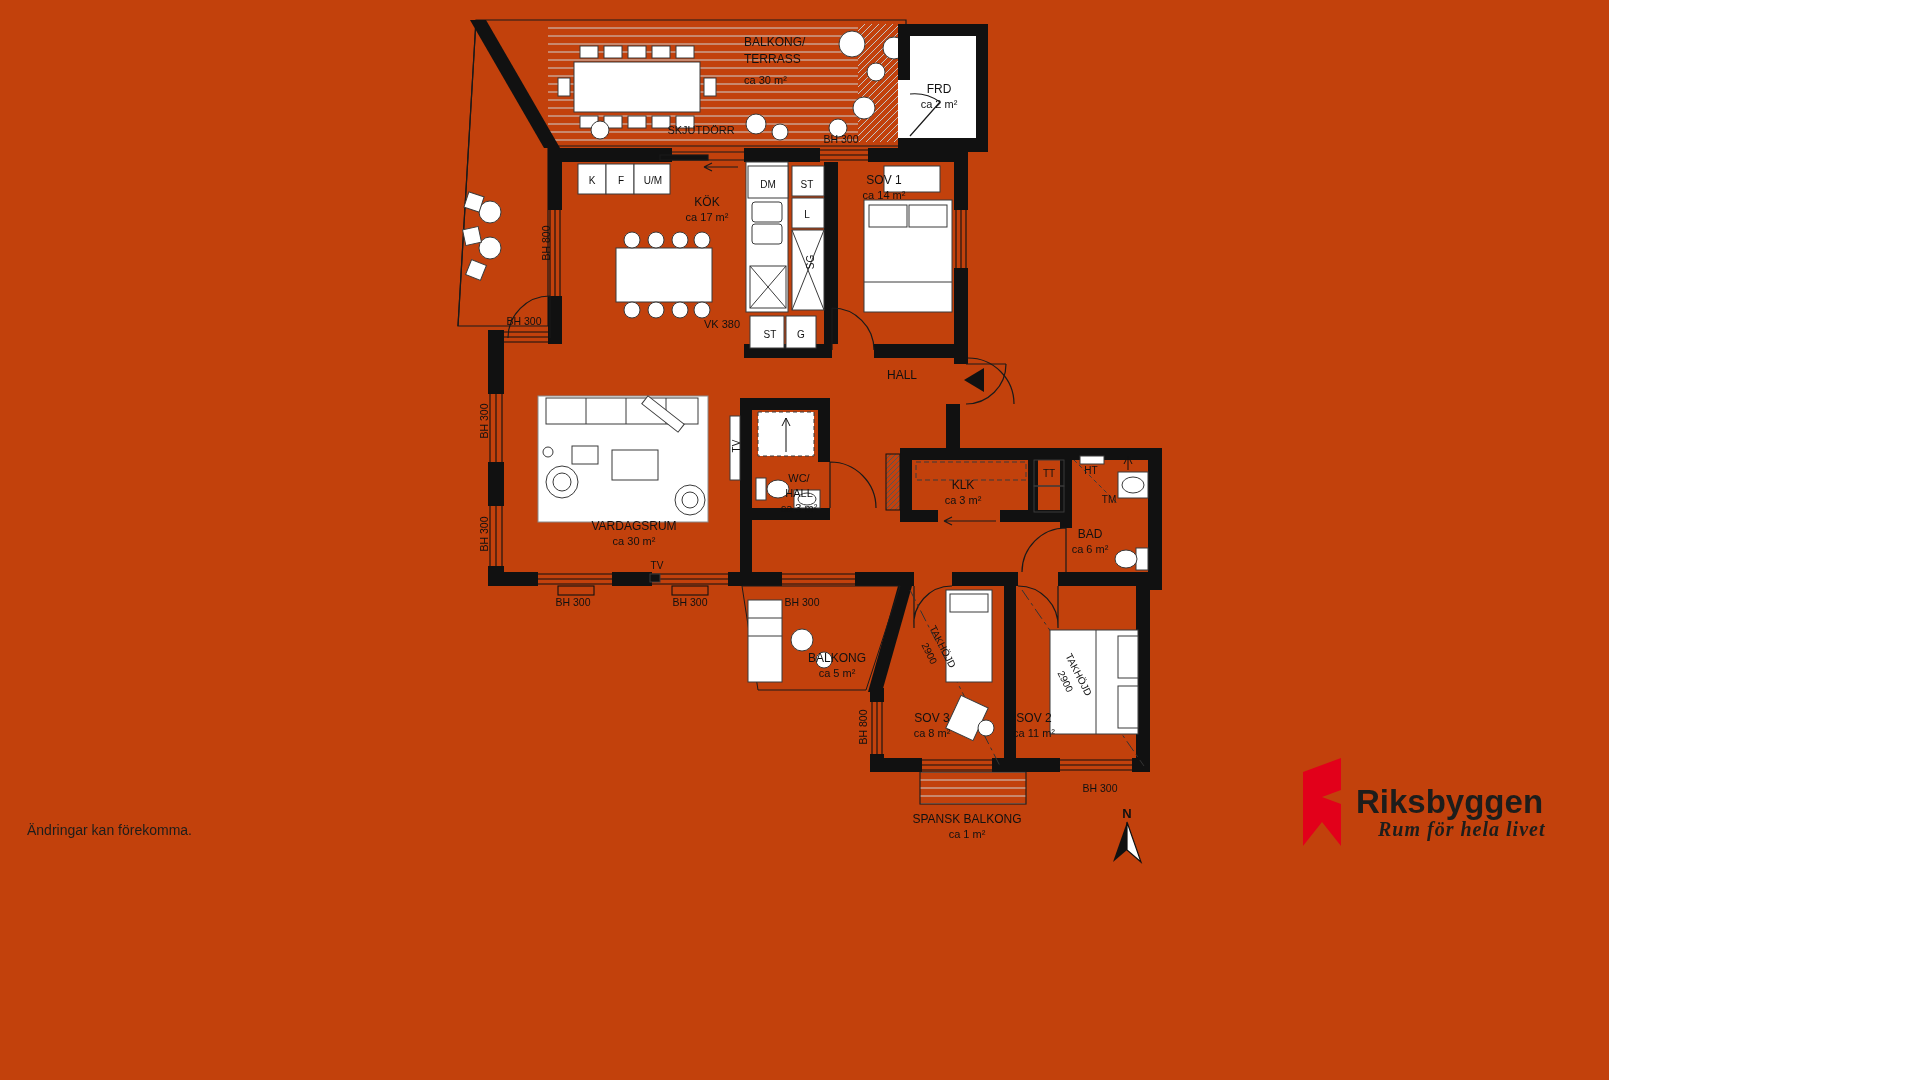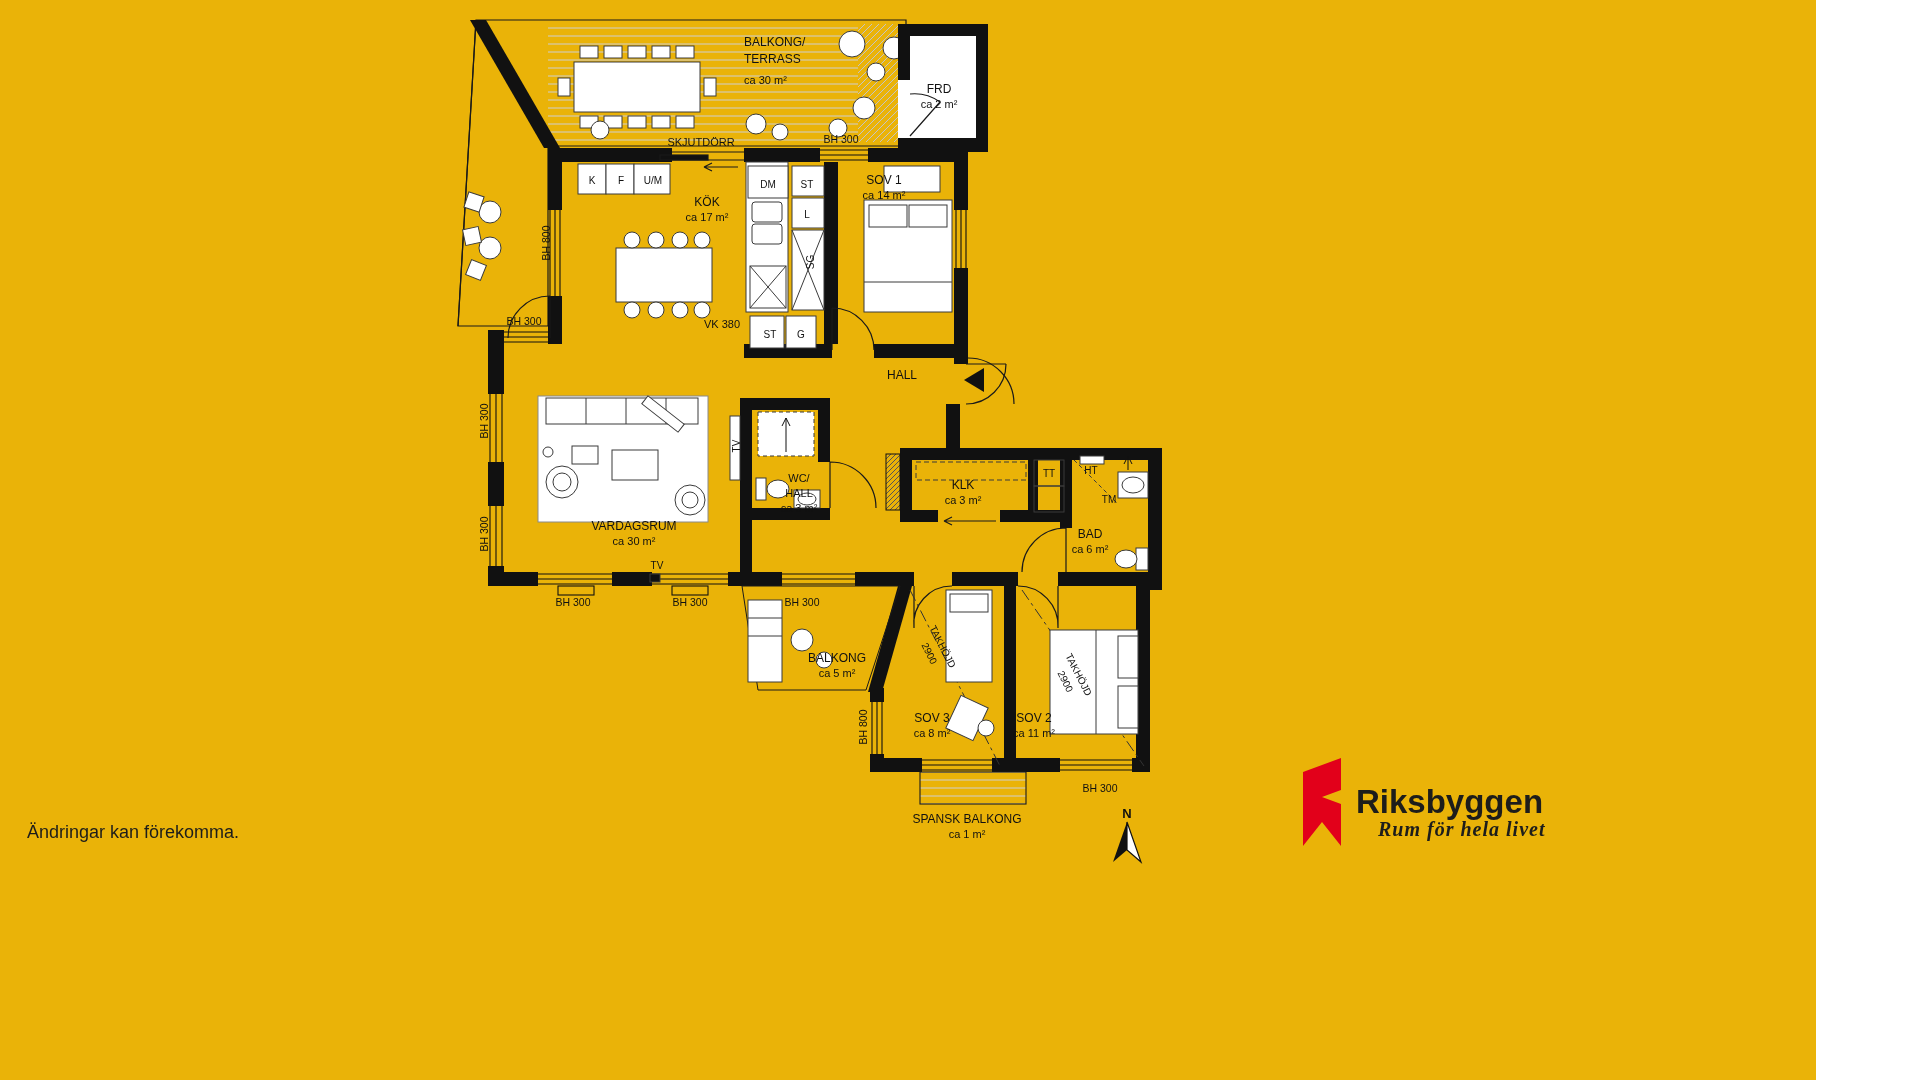--- a/index.html
+++ b/index.html
@@ -1,32 +1,32 @@
 <!DOCTYPE html>
 <html><head>
 <meta charset="utf-8">
 <style>
   html,body{margin:0;padding:0;background:#fff;}
-  #stage{position:relative;width:1816px;height:1080px;background:#eab308;overflow:hidden;
+  #stage{position:relative;width:1609px;height:1080px;background:#c2410c;overflow:hidden;
          font-family:"Liberation Sans",sans-serif;color:#111;}
   #plan-svg{position:absolute;left:0;top:0;}
   
   .lbl{position:absolute;white-space:nowrap;font-size:12px;line-height:15px;color:#111;
        transform:translate(-50%,-50%);text-align:center;}
   .lblL{position:absolute;white-space:nowrap;font-size:12px;line-height:17px;color:#111;}
   .stack span{display:block;}
   .area{font-size:11px;}
   .code{font-size:10.5px;}
   .tiny{font-size:10px;}
   .rot90{transform:translate(-50%,-50%) rotate(-90deg);}
   .rotT{transform:translate(-50%,-50%) rotate(63deg);}
   .brand-name{position:absolute;font-size:33px;font-weight:bold;color:#1d1d1b;letter-spacing:0;}
   .brand-tagline{position:absolute;font-family:"Liberation Serif",serif;font-style:italic;
                  font-weight:bold;font-size:20px;color:#1d1d1b;letter-spacing:1px;}
-  .disclaimer{position:absolute;font-size:18px;color:#1d1d1b;}
+  .disclaimer{position:absolute;font-size:14px;color:#1d1d1b;}
   .compass-n{position:absolute;font-size:13px;font-weight:bold;transform:translate(-50%,-50%);}
 </style>
 </head>
 <body>
 
 <div id="stage">
 
 <svg id="plan-svg" width="1920" height="1080" viewBox="0 0 1920 1080">
   <defs>
     <pattern id="pH" width="8" height="8" patternUnits="userSpaceOnUse">
@@ -311,21 +311,21 @@
   <span>BALKONG/</span>
   <span>TERRASS</span>
   <span class="area" style="margin-top:4px">ca 30 m²</span>
 </div>
 
 <div class="lbl stack" style="left:939px;top:97px">
   <span>FRD</span>
   <span class="area">ca 2 m²</span>
 </div>
 
-<div class="lbl" style="left:701px;top:142px;font-size:11px">SKJUTDÖRR</div>
+<div class="lbl" style="left:701px;top:130px;font-size:11px">SKJUTDÖRR</div>
 <div class="lbl code" style="left:841px;top:139px">BH 300</div>
 
 <div class="lbl tiny" style="left:592px;top:180px">K</div>
 <div class="lbl tiny" style="left:621px;top:180px">F</div>
 <div class="lbl tiny" style="left:653px;top:180px">U/M</div>
 <div class="lbl tiny" style="left:768px;top:184px">DM</div>
 <div class="lbl tiny" style="left:807px;top:184px">ST</div>
 <div class="lbl tiny" style="left:807px;top:214px">L</div>
 <div class="lbl tiny rot90" style="left:810px;top:262px">SG</div>
 

